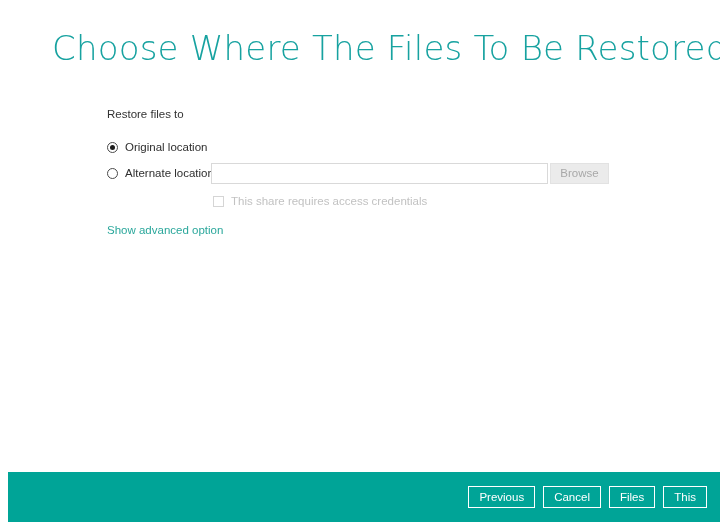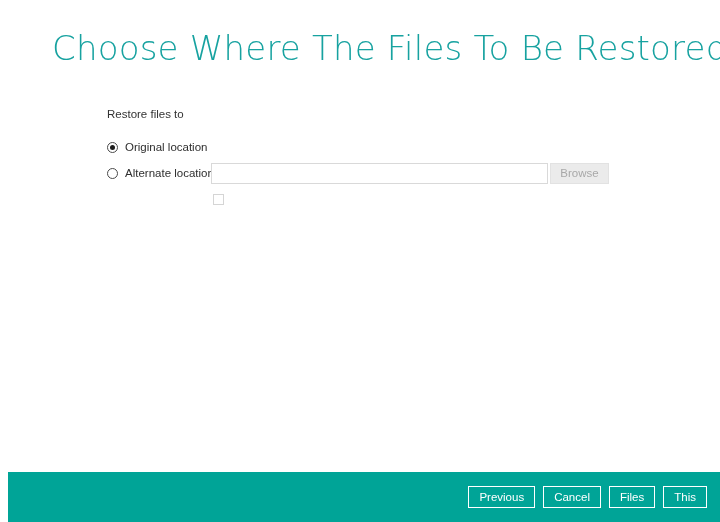--- a/index.html
+++ b/index.html
@@ -208,23 +208,25 @@
       <span class="radio"></span>
       <span class="radio-label">Alternate location</span>
     </span>
     <input class="path-input" type="text" placeholder="" style="">
     <div class="browse-button">Browse</div>
   </div>
 
   
   <div class="cred-row">
     <span class="checkbox"></span>
+    <span class="cred-label">This share requires access credentials</span>
   </div>
 
   
+  <a class="advanced-link" href="#">Show advanced option</a>
 </div>
 
 <div class="footer">
   <div class="footer-button">Previous</div>
   <div class="footer-button">Cancel</div>
   <div class="footer-button">Files</div>
   <div class="footer-button">This</div>
 </div>
 
 </body></html>

